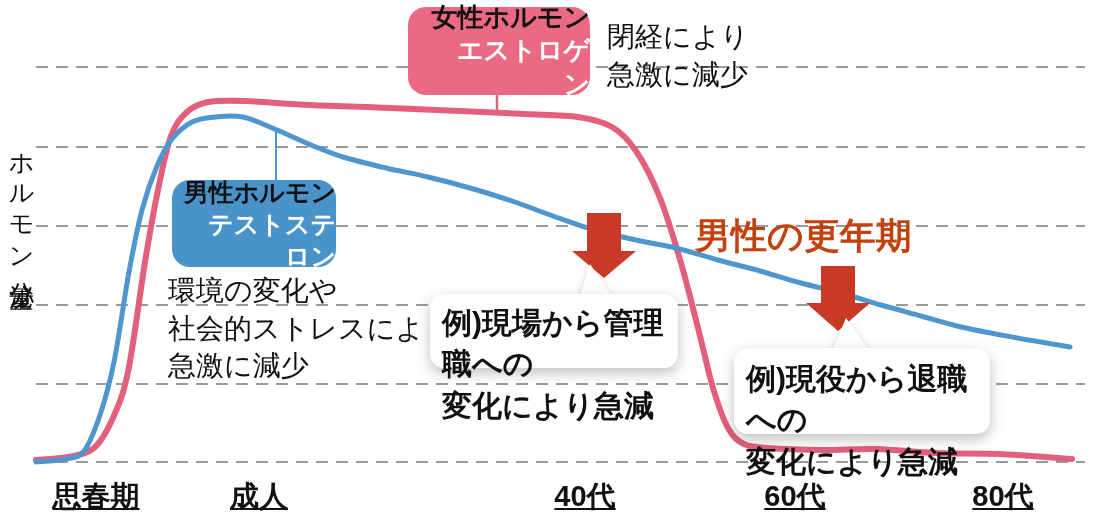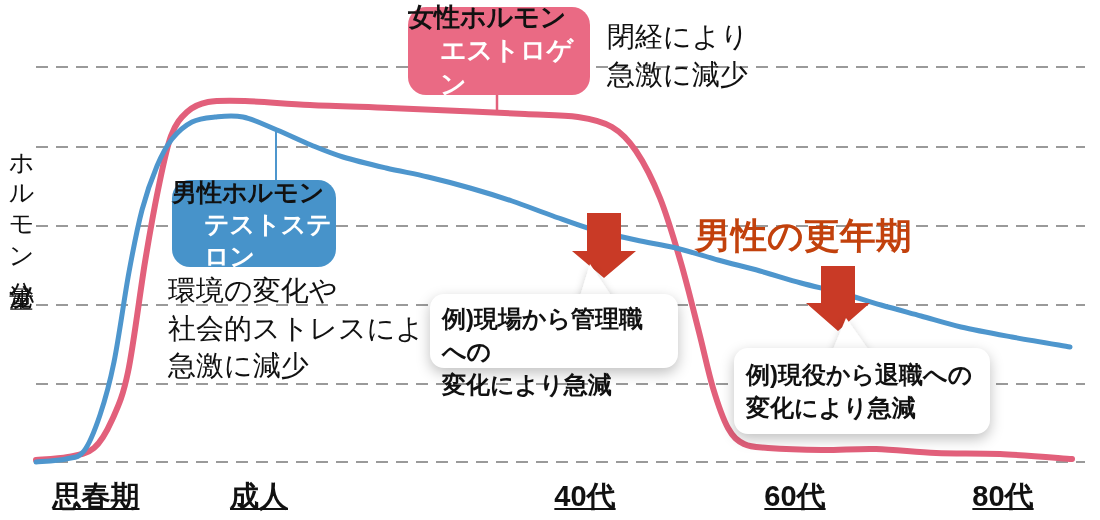--- a/index.html
+++ b/index.html
@@ -7,42 +7,42 @@
     position:relative;width:1100px;height:520px;background:#ffffff;
     font-family:"Liberation Sans","DejaVu Sans",sans-serif;color:#111;overflow:hidden;
   }
   .stage svg{position:absolute;left:0;top:0;}
   .ylabel{
     position:absolute;left:6px;top:136px;
     writing-mode:vertical-rl;text-orientation:mixed;
     font-size:25px;letter-spacing:3px;color:#111;
   }
   .hormone-box{
-    position:absolute;border-radius:18px;text-align:left;
+    position:absolute;border-radius:18px;text-align:right;
     display:flex;flex-direction:column;justify-content:center;
     font-weight:bold;line-height:1.28;
   }
   .hormone-box .l1{color:#111;}
   .hormone-box .l2{color:#ffffff;padding-left:32px;}
   .female-box{left:408px;top:7px;width:182px;height:88px;font-size:26px;}
   .male-box{left:172px;top:180px;width:164px;height:87px;font-size:25px;}
   .note{
     position:absolute;font-size:28px;line-height:1.34;color:#111;
     white-space:pre-line;
   }
   .menopause-note{left:607px;top:18px;}
   .stress-note{left:168px;top:272px;}
   .male-menopause{
     position:absolute;left:695px;top:212px;font-size:36px;font-weight:bold;color:#c2410c;
     white-space:nowrap;
   }
   .callout{
     position:absolute;background:#ffffff;border-radius:14px;
     box-shadow:0 5px 14px rgba(0,0,0,0.25);
-    font-size:24px;font-weight:bold;line-height:1.38;color:#111;
+    font-size:30px;font-weight:bold;line-height:1.38;color:#111;
     white-space:pre-line;padding:8px 12px;box-sizing:border-box;
   }
   .callout-mid{left:430px;top:294px;width:248px;height:74px;}
   .callout-right{left:734px;top:348px;width:256px;height:86px;padding-top:10px;}
   .xlabel{
     position:absolute;top:477px;width:140px;margin-left:-70px;
     text-align:center;font-size:29px;font-weight:bold;color:#111;white-space:nowrap;text-decoration:underline;
   }
 </style>
 </head>

